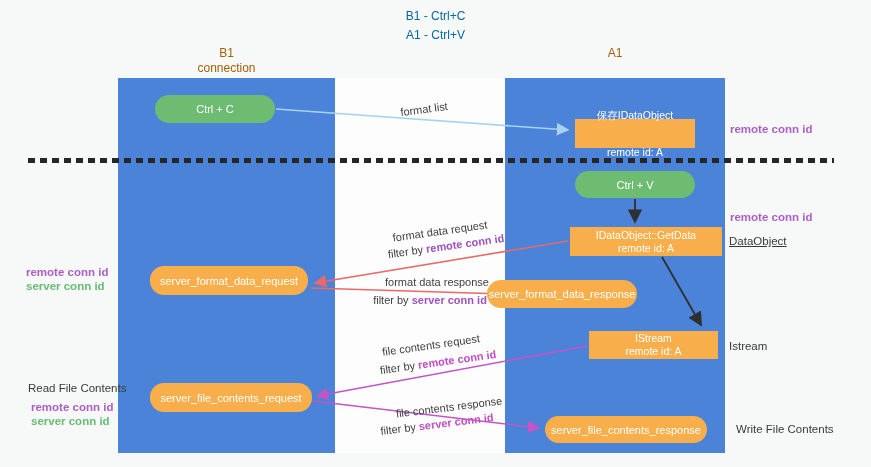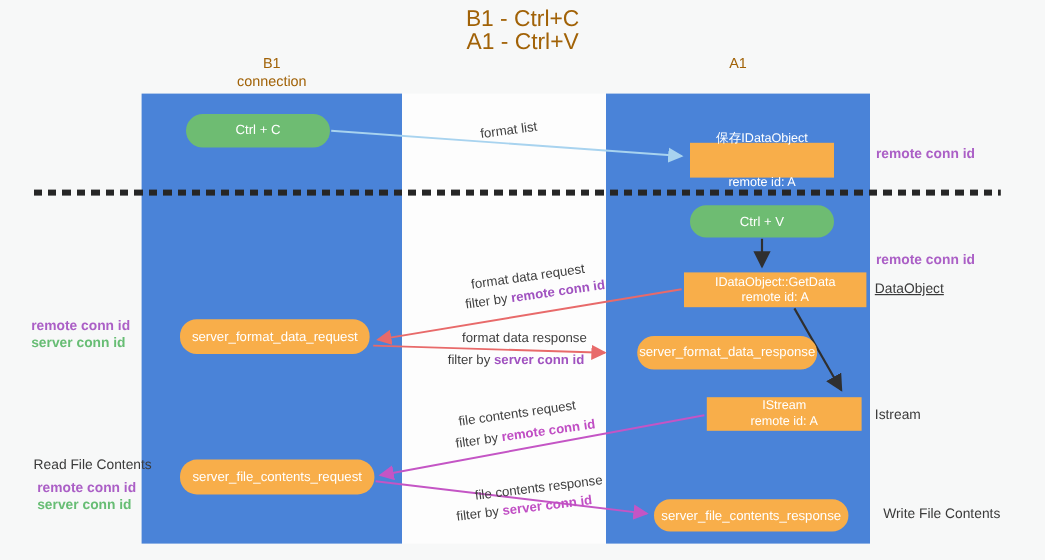--- a/index.html
+++ b/index.html
@@ -6,21 +6,21 @@
   .canvas{
     position:relative;width:871px;height:467px;margin:0 auto;
     background:#f7f8f8;overflow:hidden;
     font-family:"Liberation Sans","DejaVu Sans",sans-serif;
   }
   .gap-band{position:absolute;left:335px;top:78px;width:170px;height:375px;background:#fdfdfd;}
   .lane{position:absolute;top:78px;height:375px;background:var(--lane-blue);}
   .lane.left{left:118px;width:217px;}
   .lane.right{left:505px;width:220px;}
   .title{position:absolute;top:7px;left:0;width:100%;text-align:center;
-    font-size:19px;line-height:19px;color:#a16207;}
+    font-size:12px;line-height:19px;color:#0369a1;}
   .lane-header{position:absolute;top:46px;text-align:center;font-size:12px;line-height:15px;color:#a16207;}
   .lane-header.left{left:118px;width:217px;}
   .lane-header.right{left:505px;width:220px;}
   .dash-line{position:absolute;left:28px;top:158px;width:806px;height:5px;
     background:repeating-linear-gradient(90deg,#262626 0 7px,transparent 7px 12px);}
   .node{position:absolute;color:#fff;text-align:center;font-size:11px;}
   .node.green{background:var(--node-green);}
   .node.orange{background:var(--node-orange);}
   .node .l1,.node .l2{font-size:10.5px;line-height:13px;}
   .one-line{display:flex;align-items:center;justify-content:center;border-radius:14px;}
@@ -97,21 +97,21 @@
 
   <div class="node orange two-line" style="left:570px;top:227px;width:152px;height:29px;">
     <div class="l1">IDataObject::GetData</div>
     <div class="l2">remote id: A</div>
   </div>
 
   <div class="node orange one-line" style="left:150px;top:266px;width:158px;height:29px;">
     <span>server_format_data_request</span>
   </div>
 
-  <div class="node orange one-line" style="left:531px;top:280px;width:150px;height:28px;">
+  <div class="node orange one-line" style="left:487px;top:280px;width:150px;height:28px;">
     <span>server_format_data_response</span>
   </div>
 
   <div class="node orange two-line" style="left:589px;top:331px;width:129px;height:28px;">
     <div class="l1">IStream</div>
     <div class="l2">remote id: A</div>
   </div>
 
   <div class="node orange one-line" style="left:150px;top:383px;width:162px;height:29px;">
     <span>server_file_contents_request</span>

